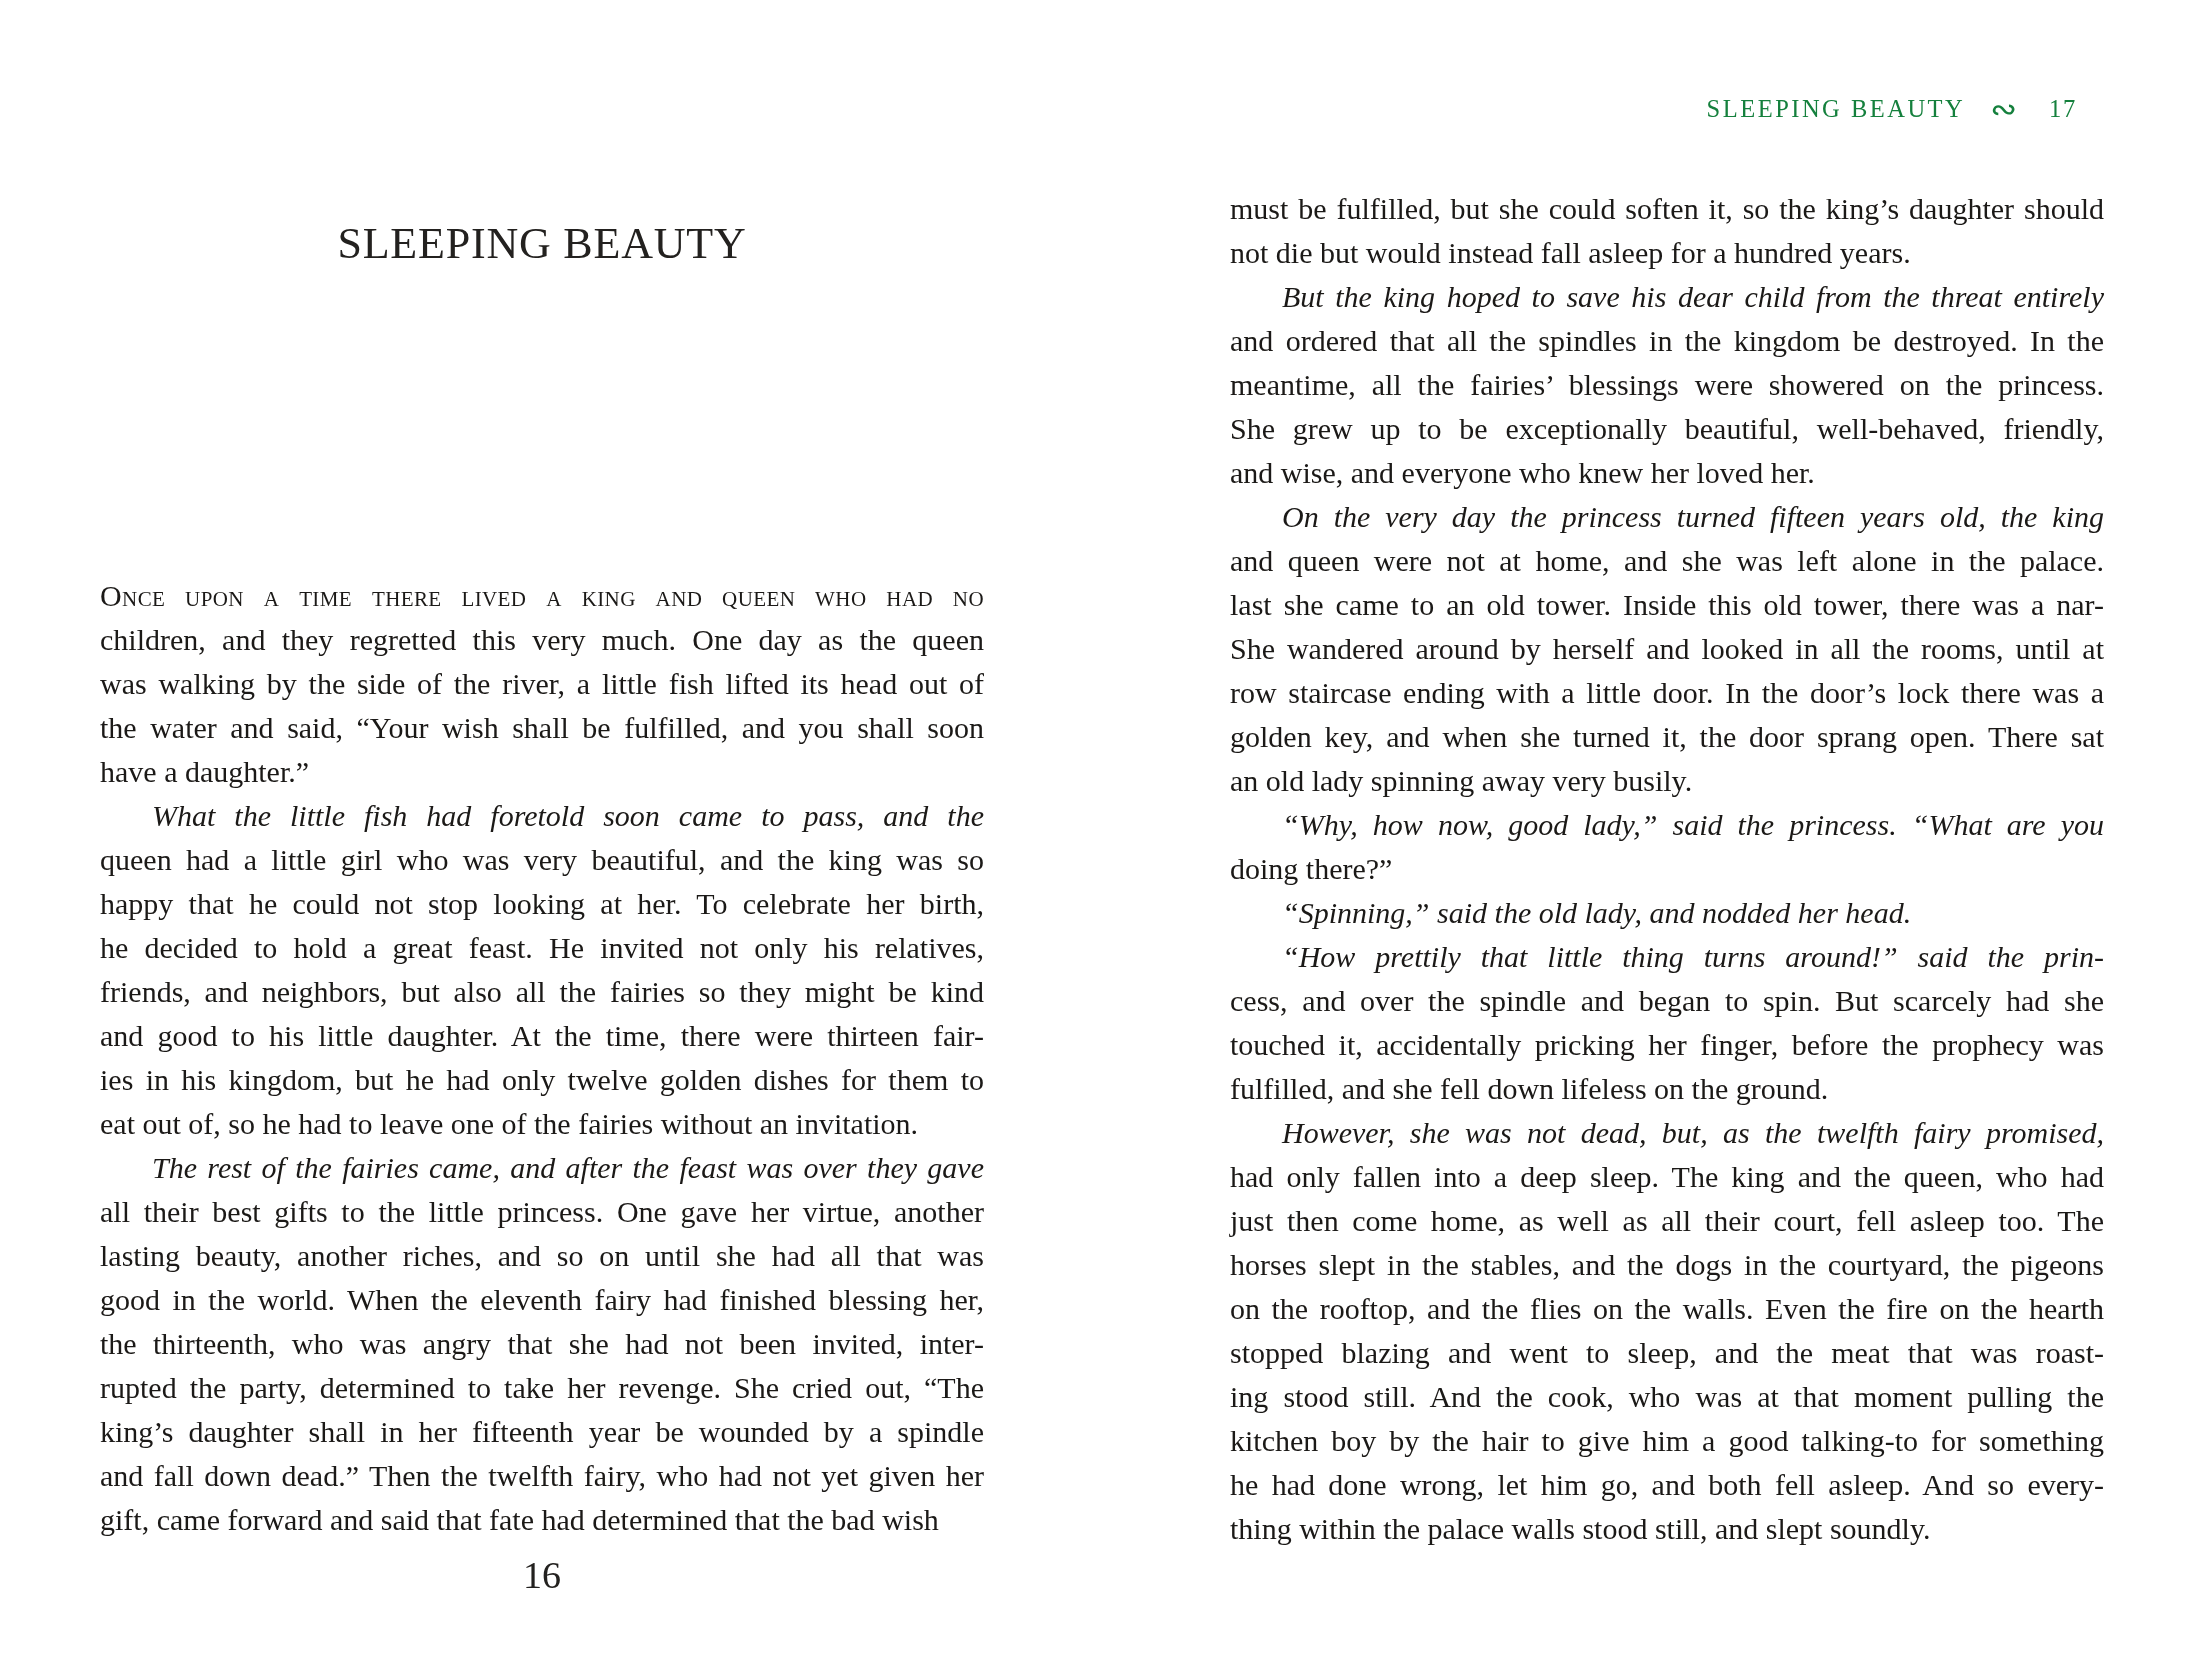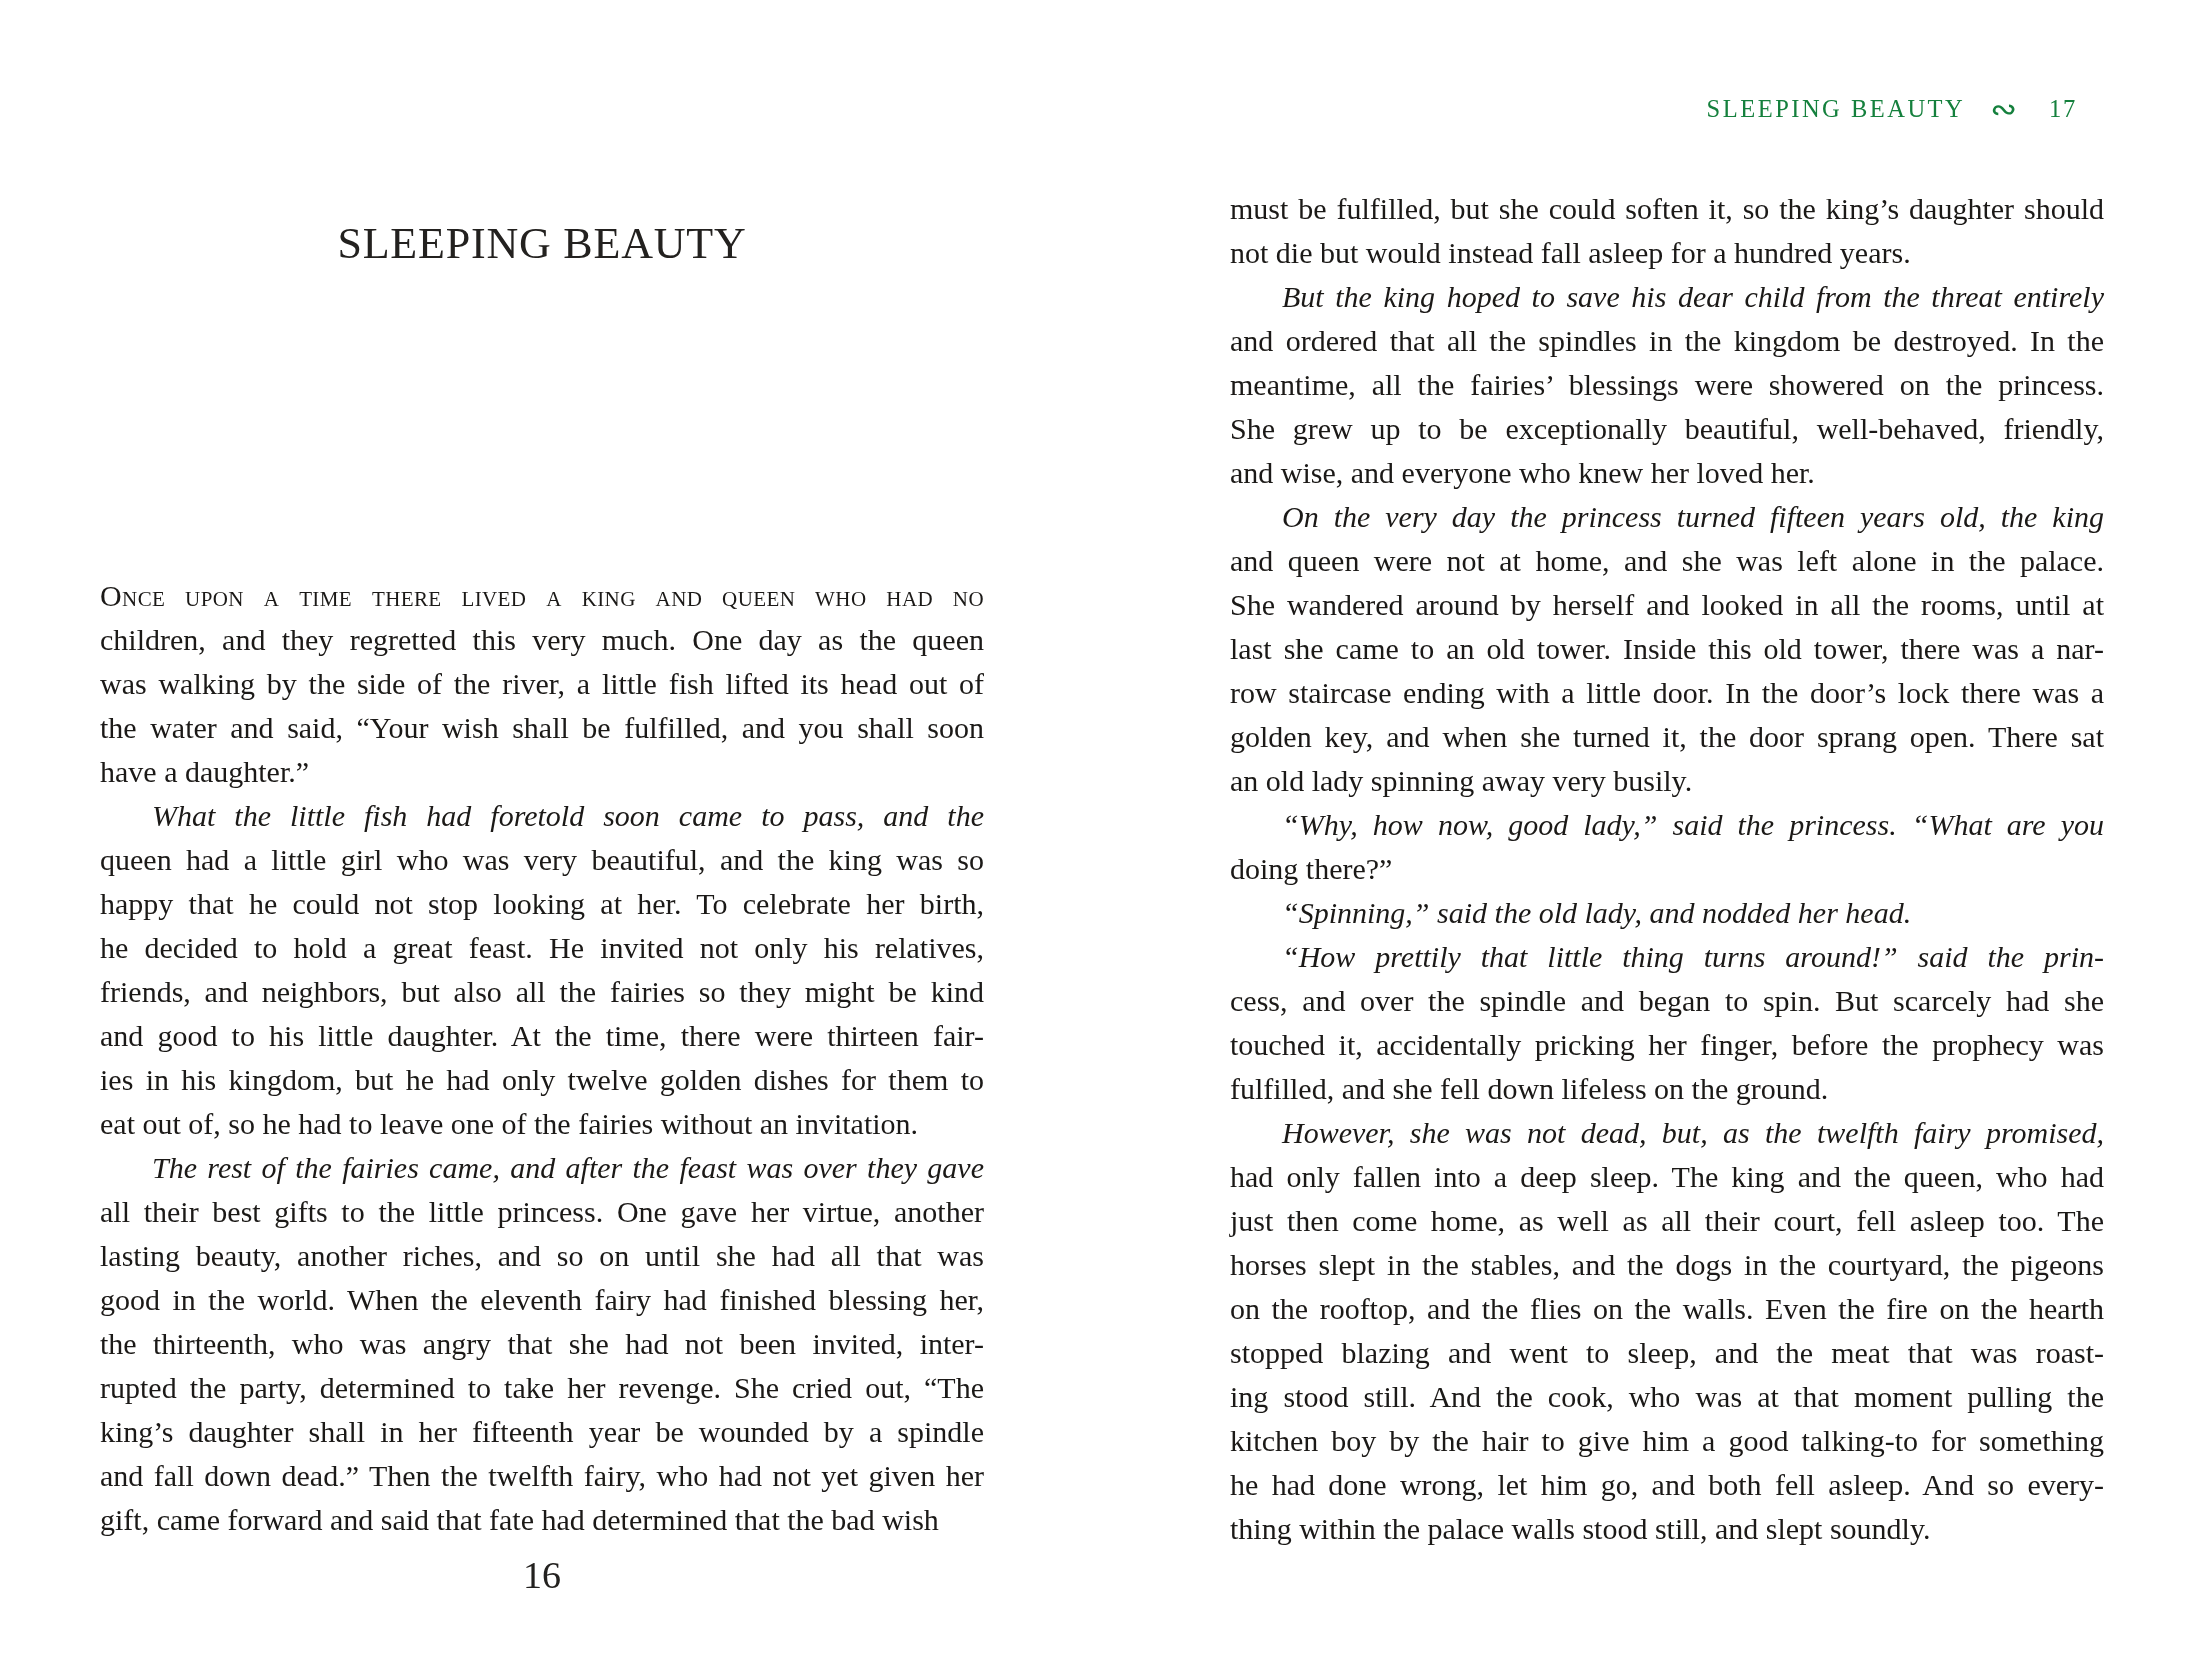--- a/index.html
+++ b/index.html
@@ -120,22 +120,22 @@
     <div class="textblock right-block" id="right-block">
         <div class="line">must be fulfilled, but she could soften it, so the king’s daughter should</div>
         <div class="line last">not die but would instead fall asleep for a hundred years.</div>
         <div class="line indent">But the king hoped to save his dear child from the threat entirely</div>
         <div class="line">and ordered that all the spindles in the kingdom be destroyed. In the</div>
         <div class="line">meantime, all the fairies’ blessings were showered on the princess.</div>
         <div class="line">She grew up to be exceptionally beautiful, well-behaved, friendly,</div>
         <div class="line last">and wise, and everyone who knew her loved her.</div>
         <div class="line indent">On the very day the princess turned fifteen years old, the king</div>
         <div class="line">and queen were not at home, and she was left alone in the palace.</div>
+        <div class="line">last she came to an old tower. Inside this old tower, there was a nar-</div>
         <div class="line">She wandered around by herself and looked in all the rooms, until at</div>
-        <div class="line">last she came to an old tower. Inside this old tower, there was a nar-</div>
         <div class="line">row staircase ending with a little door. In the door’s lock there was a</div>
         <div class="line">golden key, and when she turned it, the door sprang open. There sat</div>
         <div class="line last">an old lady spinning away very busily.</div>
         <div class="line indent">“Why, how now, good lady,” said the princess. “What are you</div>
         <div class="line last">doing there?”</div>
         <div class="line last indent">“Spinning,” said the old lady, and nodded her head.</div>
         <div class="line indent">“How prettily that little thing turns around!” said the prin-</div>
         <div class="line">cess, and over the spindle and began to spin. But scarcely had she</div>
         <div class="line">touched it, accidentally pricking her finger, before the prophecy was</div>
         <div class="line last">fulfilled, and she fell down lifeless on the ground.</div>

